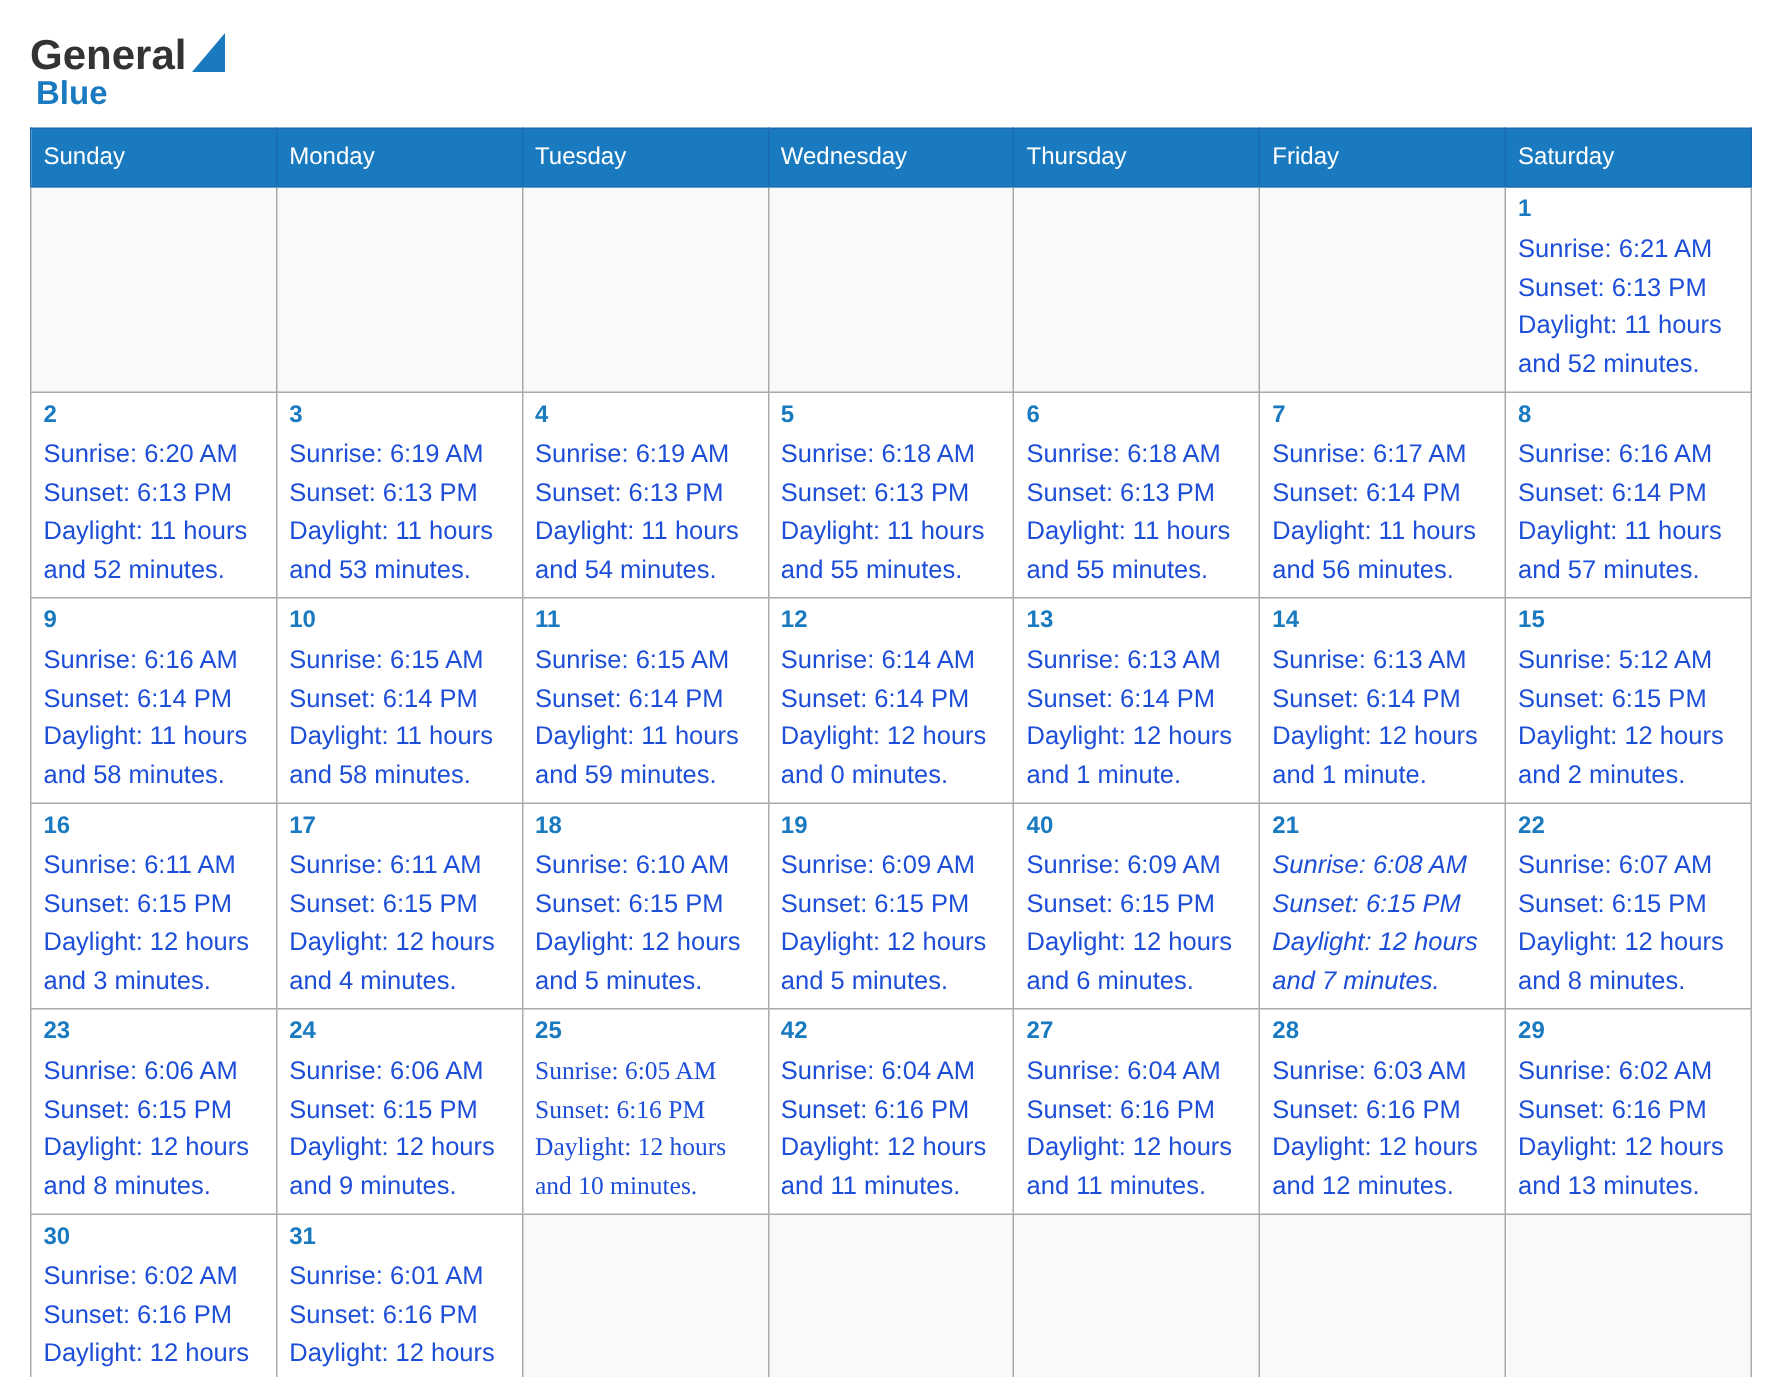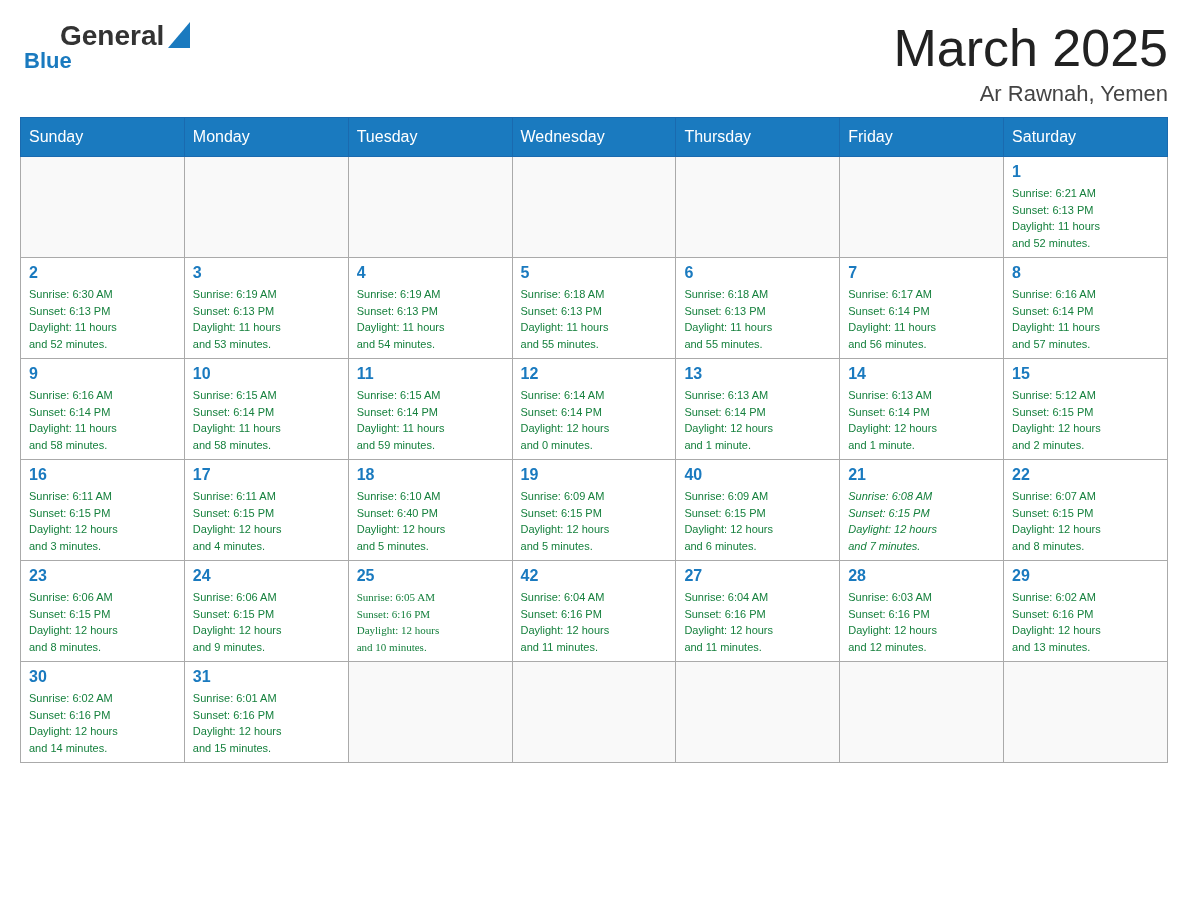--- a/index.html
+++ b/index.html
@@ -58,50 +58,46 @@
       color: #222;
     }
     .day-number {
       font-size: 16px;
       font-weight: bold;
       color: #1a7abf;
       display: block;
       margin-bottom: 4px;
     }
     .day-info {
-      font-size: 11px;
+      font-size: 17px;
       line-height: 1.5;
-      color: #15803d;
+      color: #1d4ed8;
     }
     .empty-cell {
       background: #f9f9f9;
     }
     .logo-wrapper {
       display: flex;
       align-items: center;
     }
   </style>
 </head>
 <body>
 
 <div class="header">
   <div class="logo">
     <div class="logo-wrapper">
-      <span style="font-size:28px;font-weight:bold;color:#333;margin-left:40px;">General</span>
+      <span style="font-size:28px;font-weight:bold;color:#333;">General</span>
       <span style="display:inline-block;margin-left:4px;margin-top:2px;">
         <svg width="22" height="26" viewBox="0 0 22 26">
           <polygon points="0,26 22,26 22,0" fill="#1a7abf"></polygon>
         </svg>
       </span>
     </div>
     <span style="color:#1a7abf;font-size:22px;font-weight:bold;margin-left:4px;margin-top:-4px;">Blue</span>
-  </div>
-  <div class="title-block">
-    <div class="month-title">March 2025</div>
-    <div class="location-title">Ar Rawnah, Yemen</div>
   </div>
 </div>
 
 <table class="calendar">
   <thead>
     <tr>
     <th>Sunday</th>
         <th>Monday</th>
         <th>Tuesday</th>
         <th>Wednesday</th>
@@ -122,21 +118,21 @@
           <span class="day-number">1</span>
           <div class="day-info" style="white-space: pre-line;">Sunrise: 6:21 AM
 Sunset: 6:13 PM
 Daylight: 11 hours
 and 52 minutes.</div>
         </td>
       </tr>
       <tr>
         <td>
           <span class="day-number">2</span>
-          <div class="day-info" style="white-space: pre-line;">Sunrise: 6:30 AM
+          <div class="day-info" style="white-space: pre-line;">Sunrise: 6:20 AM
 Sunset: 6:13 PM
 Daylight: 11 hours
 and 52 minutes.</div>
         </td>
         <td>
           <span class="day-number">3</span>
           <div class="day-info" style="white-space: pre-line;">Sunrise: 6:19 AM
 Sunset: 6:13 PM
 Daylight: 11 hours
 and 53 minutes.</div>
@@ -239,21 +235,21 @@
         <td>
           <span class="day-number">17</span>
           <div class="day-info" style="white-space: pre-line;">Sunrise: 6:11 AM
 Sunset: 6:15 PM
 Daylight: 12 hours
 and 4 minutes.</div>
         </td>
         <td>
           <span class="day-number">18</span>
           <div class="day-info" style="white-space: pre-line;">Sunrise: 6:10 AM
-Sunset: 6:40 PM
+Sunset: 6:15 PM
 Daylight: 12 hours
 and 5 minutes.</div>
         </td>
         <td>
           <span class="day-number">19</span>
           <div class="day-info" style="white-space: pre-line;">Sunrise: 6:09 AM
 Sunset: 6:15 PM
 Daylight: 12 hours
 and 5 minutes.</div>
         </td>

